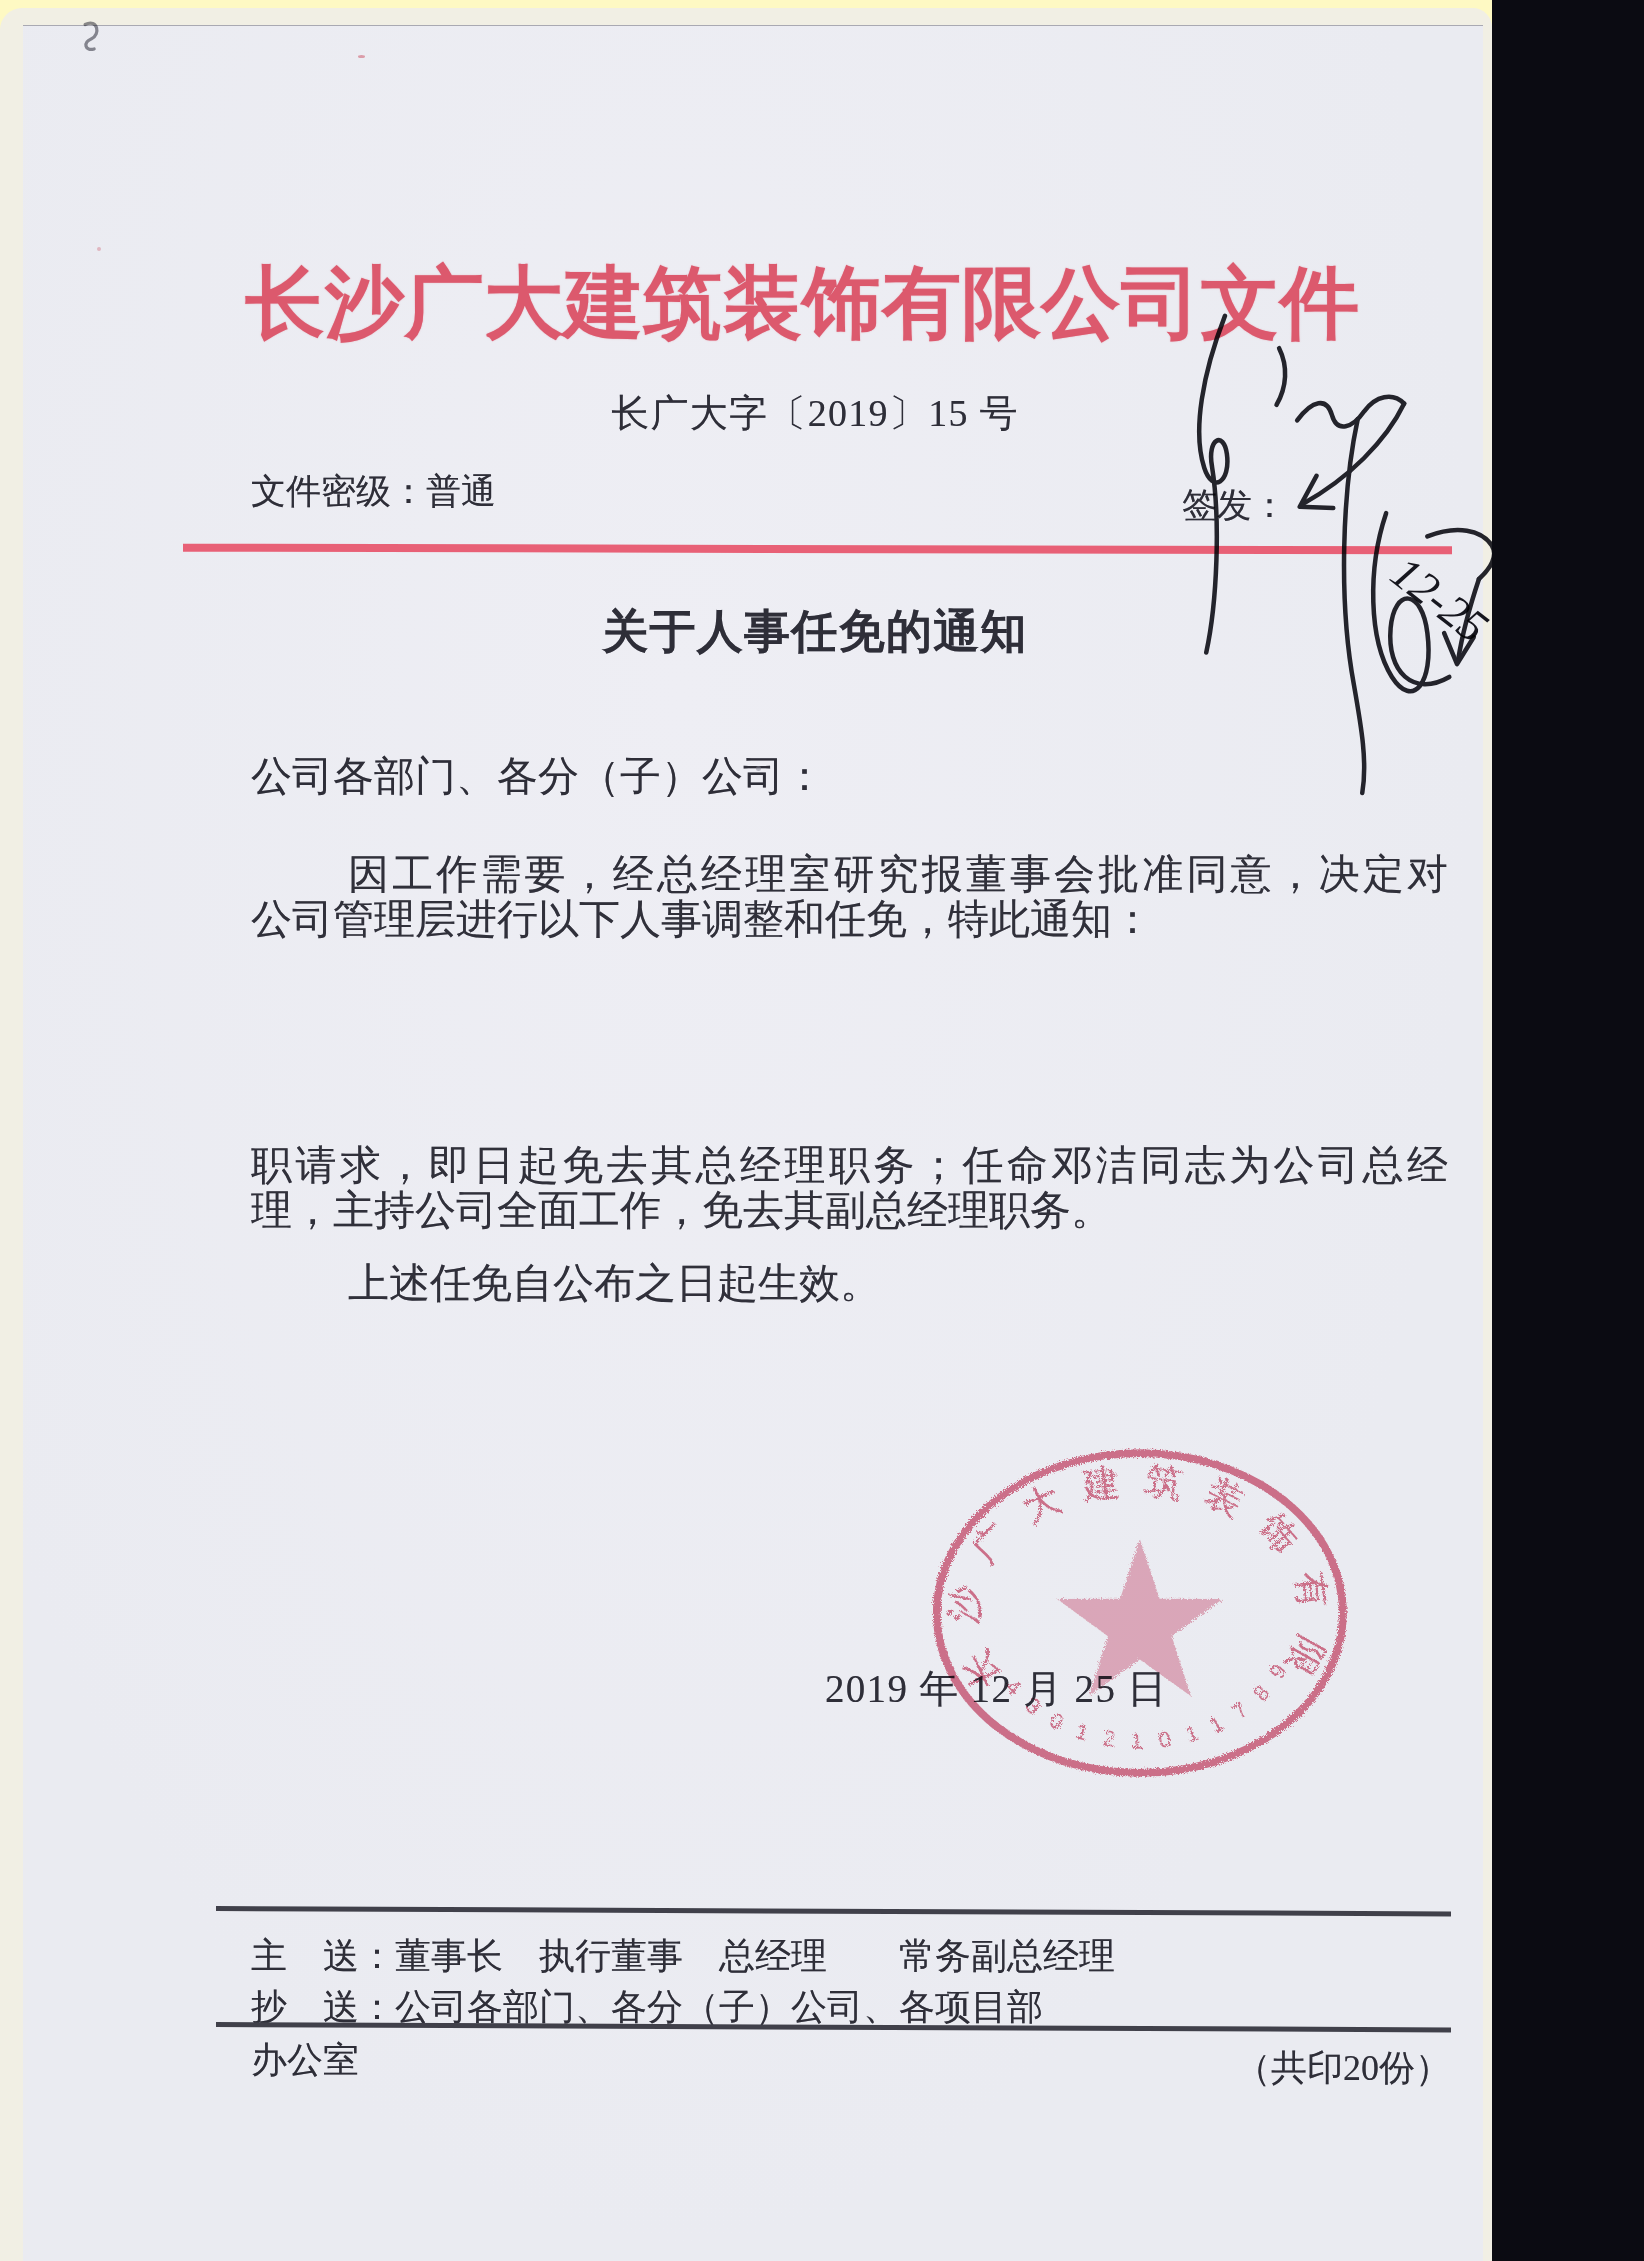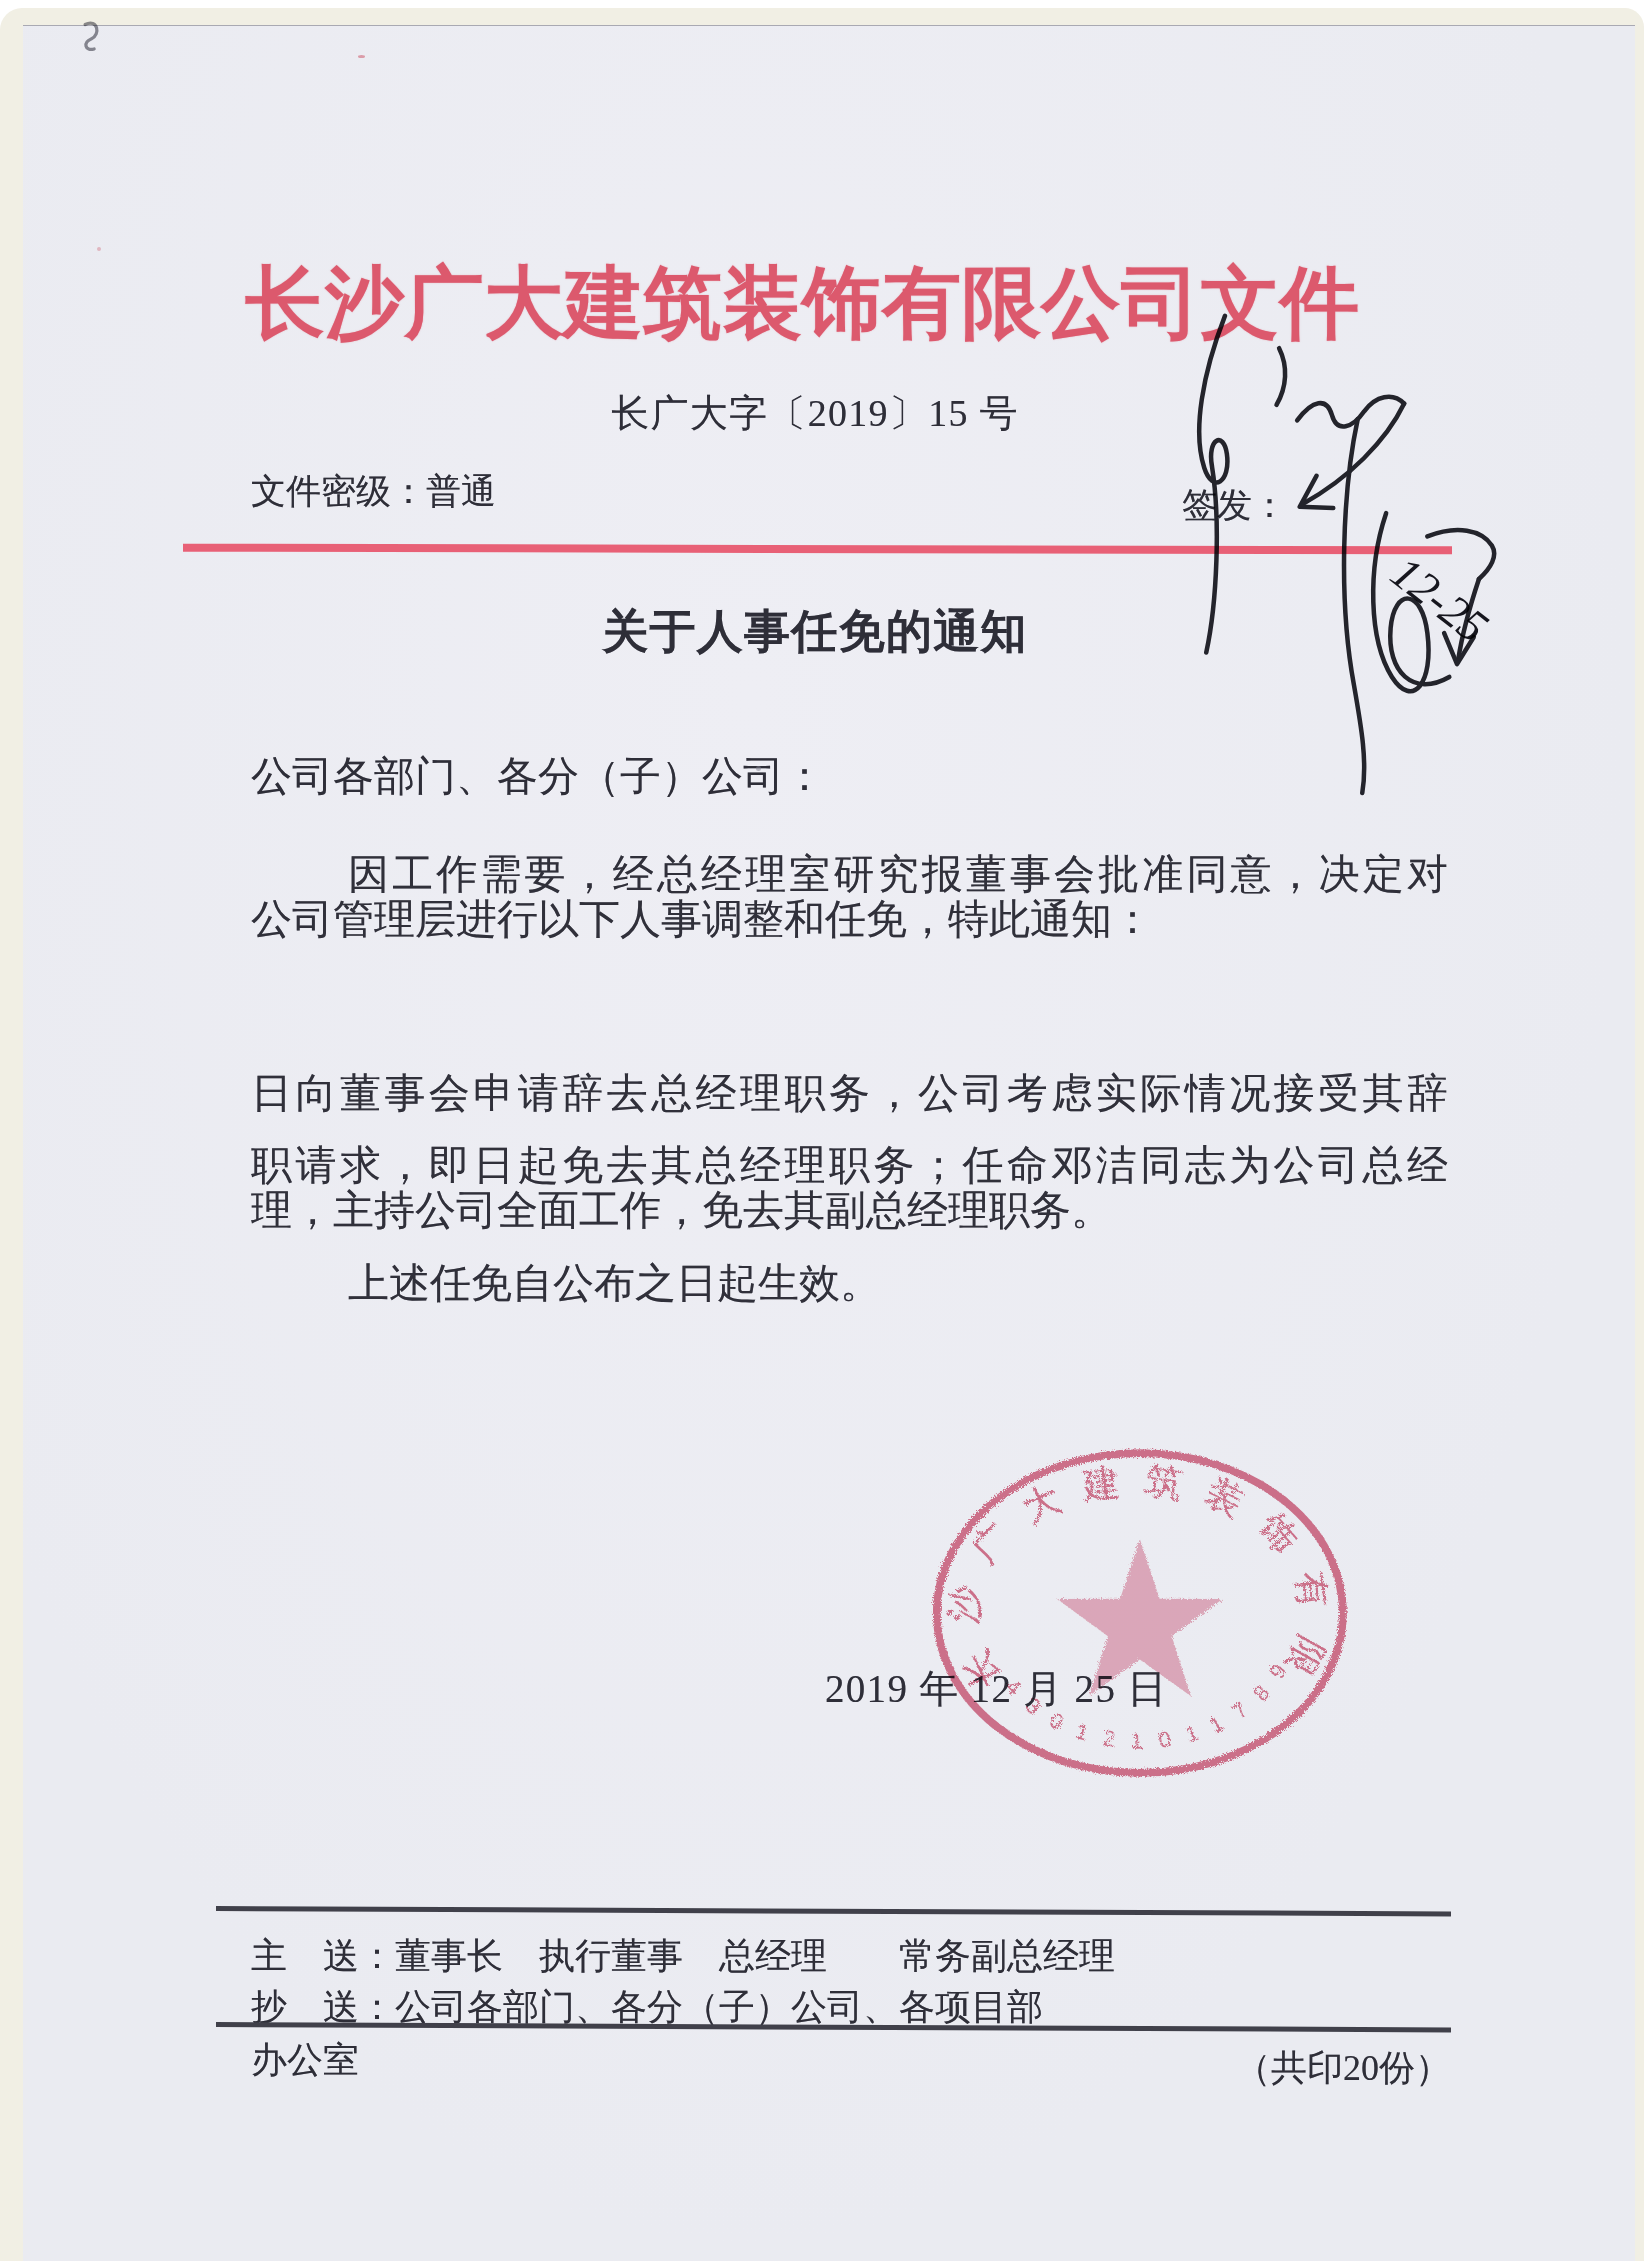--- a/index.html
+++ b/index.html
@@ -1,17 +1,17 @@
 <!DOCTYPE html>
 <html style="font-size:10.3px"><head>
 <meta charset="utf-8">
 <style>
   html,body{margin:0;padding:0;}
   body{background:#0b0b12;font-family:"Liberation Serif","DejaVu Serif",serif;}
-  #scan{position:relative;width:1644px;height:2261px;overflow:hidden;background:#ffffff;}
+  #scan{position:relative;width:1460px;height:2261px;overflow:hidden;background:#fef9c3;padding-left:32px;}
 
   
   .paper-cream{position:absolute;left:0;top:7.7px;right:0;bottom:0;background:#f1efe4;
     border-radius:22px 19.3px 0 0;}
   .page{position:absolute;left:23px;top:24.5px;right:9px;bottom:0;background:#ecedf3;
     border-top:1.3px solid #a9a9b2;
     background-image:radial-gradient(ellipse at 45% 30%, #eeeef4 0%, #eaebf1 70%);}
 
   .txt{position:absolute;color:#2e2e38;text-shadow:0 0 0.6px rgba(40,40,55,.45);}
   .b{font-weight:normal;}
@@ -77,21 +77,20 @@
   </div>
   <div id="issuer" class="txt b">签发：</div>
 
   <div id="red-rule"></div>
 
   <div id="notice-title" class="txt">关于人事任免的通知</div>
   <div id="salutation" class="txt">公司各部门、各分（子）公司：</div>
 
   <div class="bodyline fill indent" style="top:824px">因工作需要，经总经理室研究报董事会批准同意，决定对</div>
   <div class="bodyline" style="top:897px">公司管理层进行以下人事调整和任免，特此通知：</div>
-  <div class="bodyline fill" style="top:1043px">日向董事会申请辞去总经理职务，公司考虑实际情况接受其辞</div>
   <div class="bodyline fill" style="top:1115px">职请求，即日起免去其总经理职务；任命邓洁同志为公司总经</div>
   <div class="bodyline" style="top:1188px">理，主持公司全面工作，免去其副总经理职务。</div>
   <div class="bodyline indent" style="top:1261px">上述任免自公布之日起生效。</div>
 
   <div id="date-line" class="txt">2019 年 12 月 25 日</div>
 
   <div id="rule-1" class="frule"></div>
   <div id="row-main" class="frow txt">
     <span class="b">主　送：</span><span>董事长　执行董事　总经理　　常务副总经理</span>
   </div>

